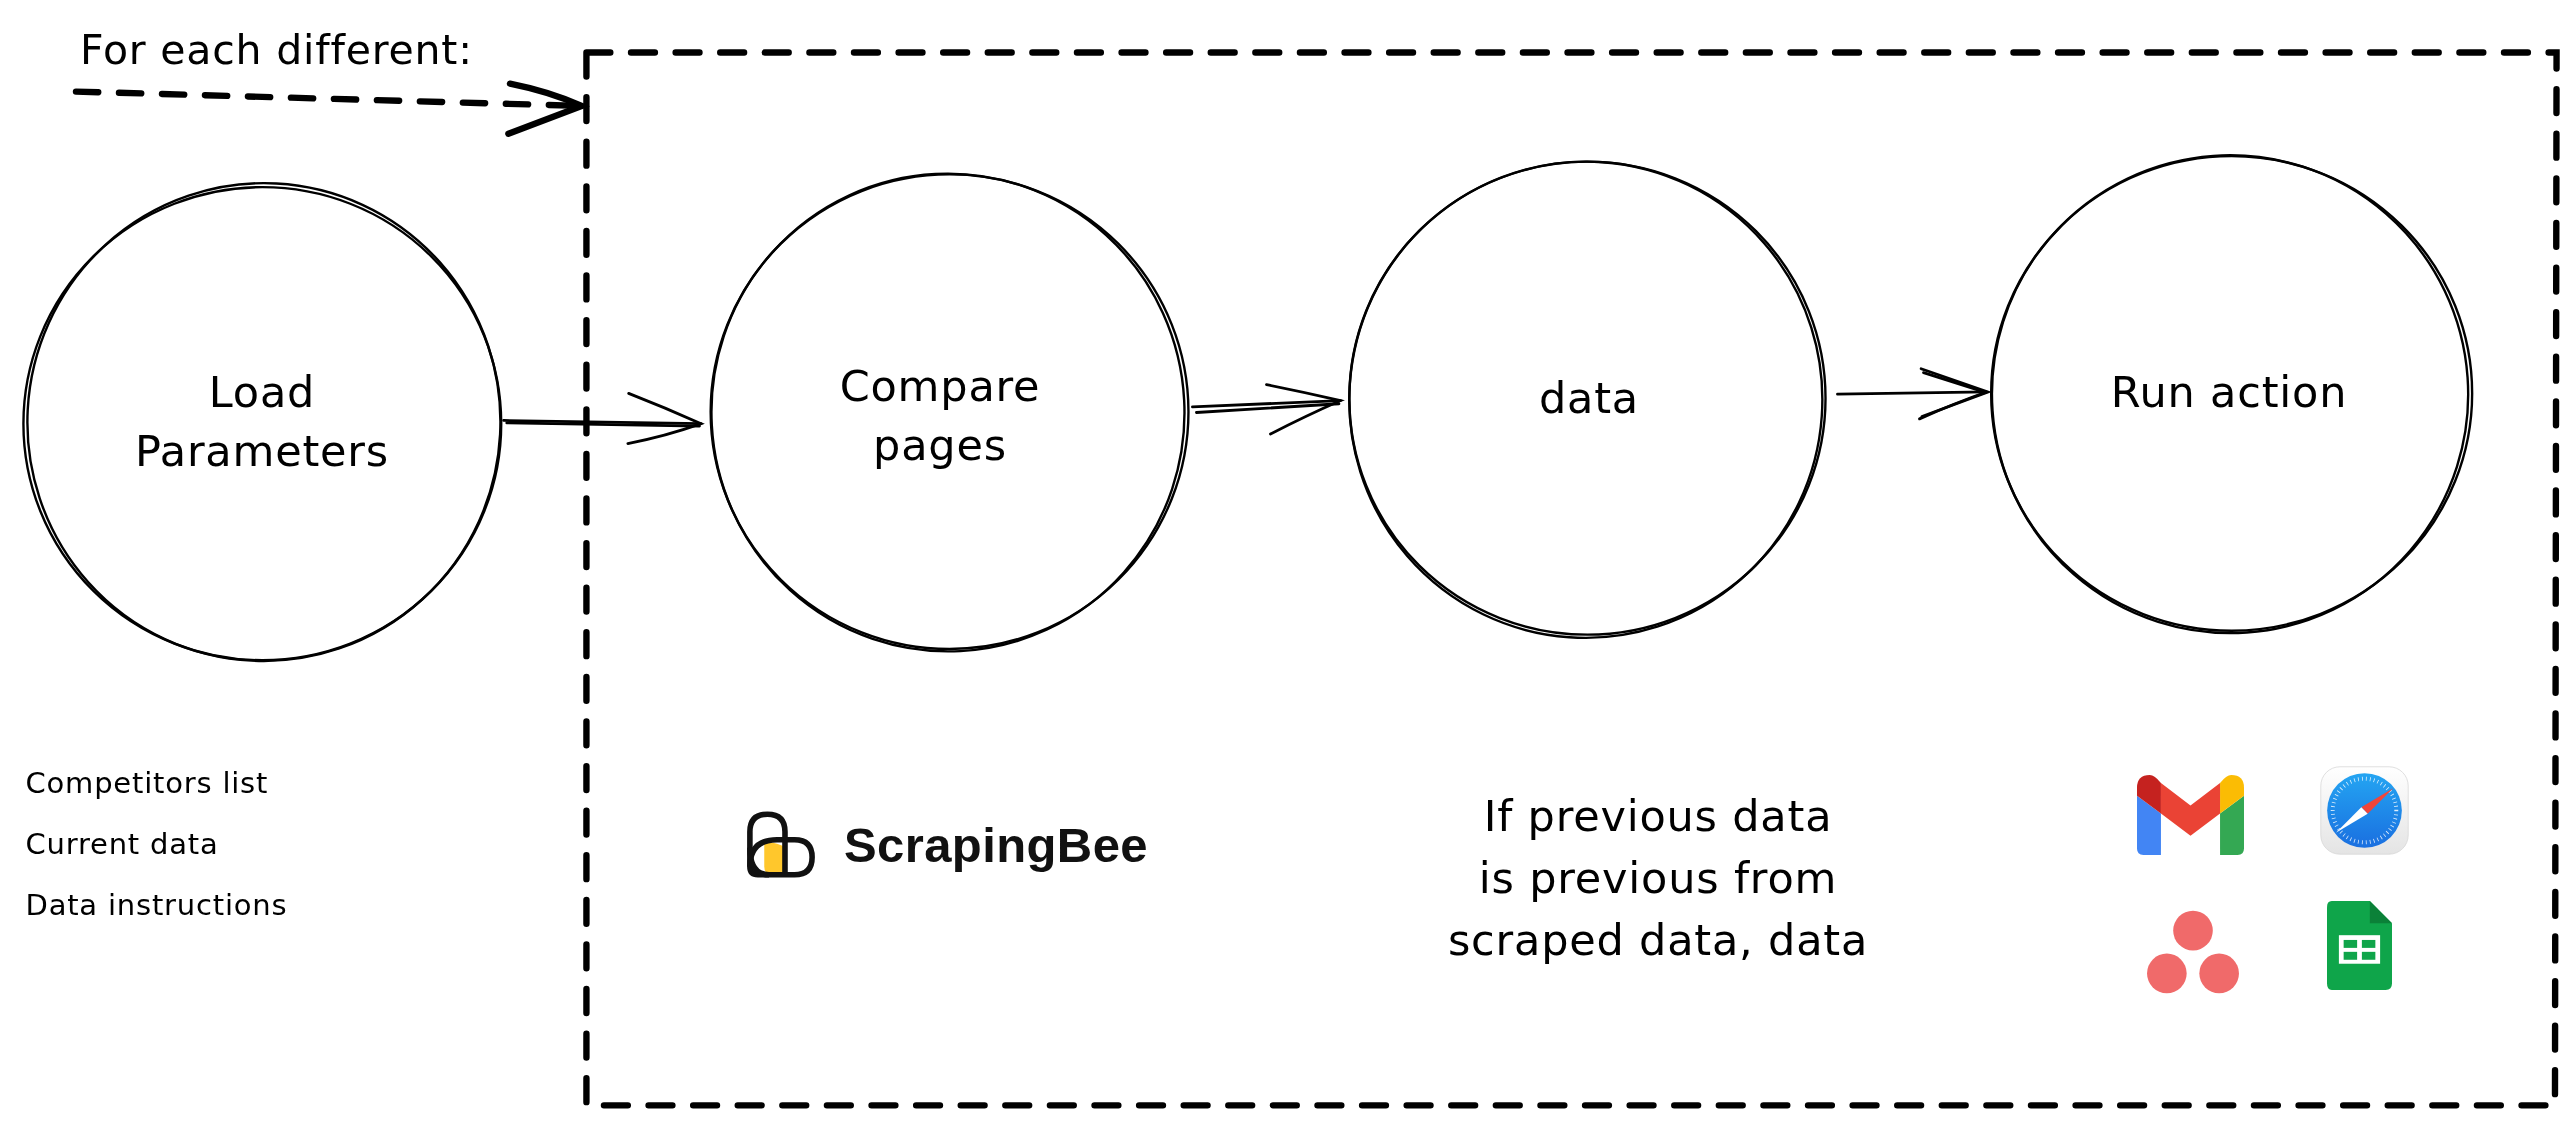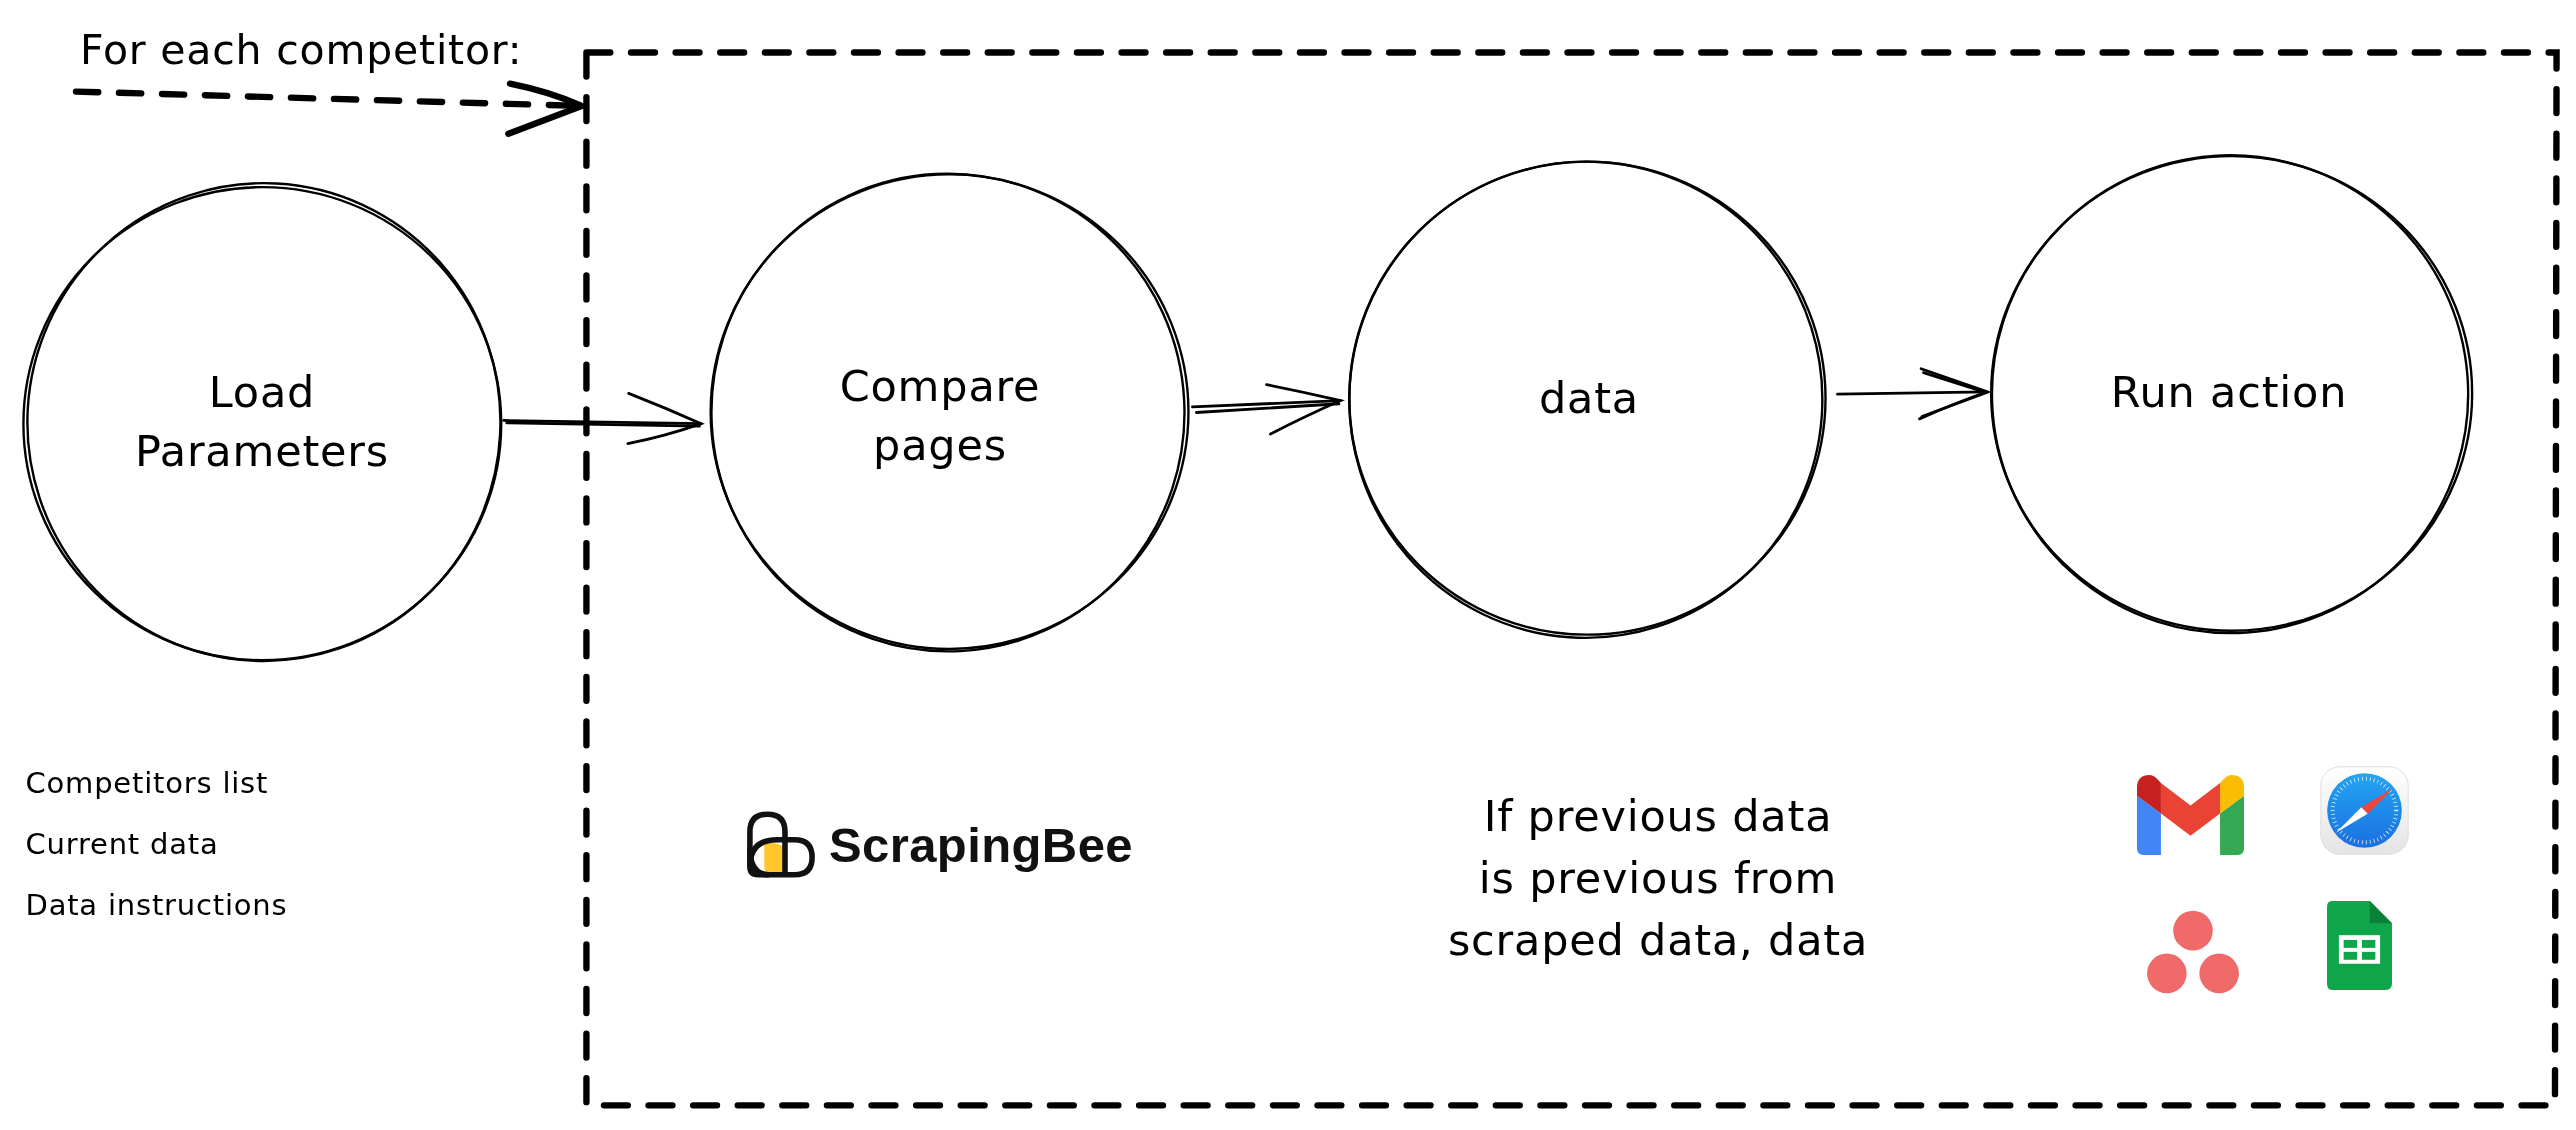--- a/index.html
+++ b/index.html
@@ -7,21 +7,21 @@
          font-family: "DejaVu Sans", sans-serif; color: #000; }
   .hand { font-family: "DejaVu Sans", sans-serif; color: #000; letter-spacing: 0.8px; }
   svg.canvas { position: absolute; left: 0; top: 0; }
   .node-label { position: absolute; text-align: center; font-size: 43px; line-height: 59px;
                 transform: translate(-50%, -50%); white-space: nowrap; }
   .loop-label { position: absolute; left: 80px; top: 25.5px; font-size: 41px; white-space: nowrap; }
   .params-list { position: absolute; left: 25.5px; top: 753px; font-size: 29px; line-height: 61px; }
   .params-list div { white-space: nowrap; }
   .condition { position: absolute; left: 1615px; top: 785px; transform: translateX(-50%);
                text-align: center; font-size: 43px; line-height: 62px; white-space: nowrap; margin-left: 43px; }
-  .brand { position: absolute; left: 745px; top: 811px; display: flex; align-items: center; gap: 12px; justify-content: space-between; }
+  .brand { position: absolute; left: 745px; top: 811px; display: flex; align-items: center; gap: 27px; justify-content: space-between; }
   .brand-name { font-family: "Liberation Sans", sans-serif; font-size: 49px; font-weight: bold; color: #111; letter-spacing: 0.4px; }
   .app-icon { position: absolute; }
 </style>
 </head>
 <body>
 
 <svg class="canvas" width="2576" height="1130" viewBox="0 0 3234 1419">
 
   <g fill="none" stroke="#000" stroke-width="8" stroke-linecap="round" stroke-dasharray="30 26">
     <path d="M736 66 L3210 66 L3208 1388 L736 1388 Z"></path>
@@ -59,21 +59,21 @@
     <path d="M1502 518 L1681 507"></path>
     <path d="M1590 483 Q1635 492 1683 503 Q1640 522 1595 545"></path>
   </g>
   <g fill="none" stroke="#000" stroke-width="3.5" stroke-linecap="round">
     <path d="M2307 495 L2494 492"></path>
     <path d="M2412 463 Q2455 478 2495 492 Q2455 506 2410 526"></path>
     <path d="M2415 468 L2494 493 L2413 523"></path>
   </g>
 </svg>
 
-<div class="loop-label hand">For each competitor:</div>
+<div class="loop-label hand">For each different:</div>
 
 <div class="node-label hand" style="left:262px; top:422px;">
   <div>Load</div>
   <div>Parameters</div>
 </div>
 <div class="node-label hand" style="left:940px; top:416px;">
   <div>Compare</div>
   <div>pages</div>
 </div>
 <div class="node-label hand" style="left:1589px; top:398px;">

